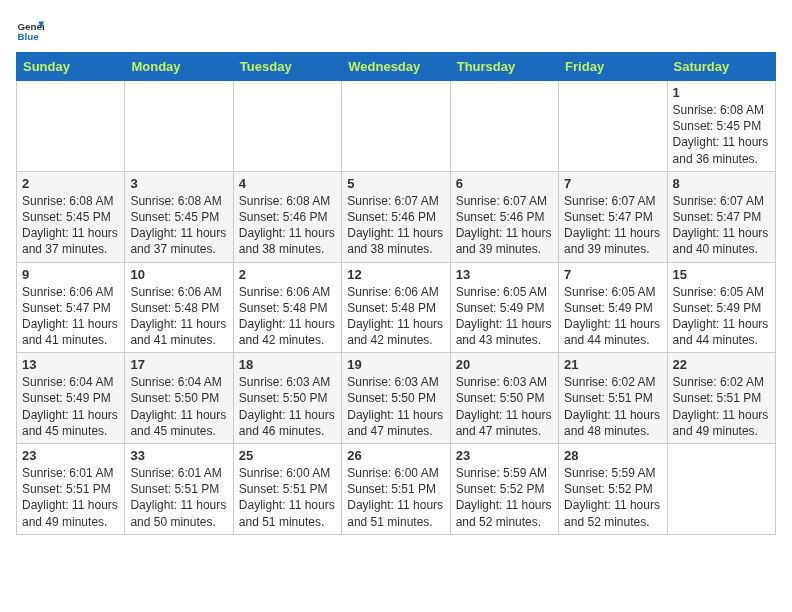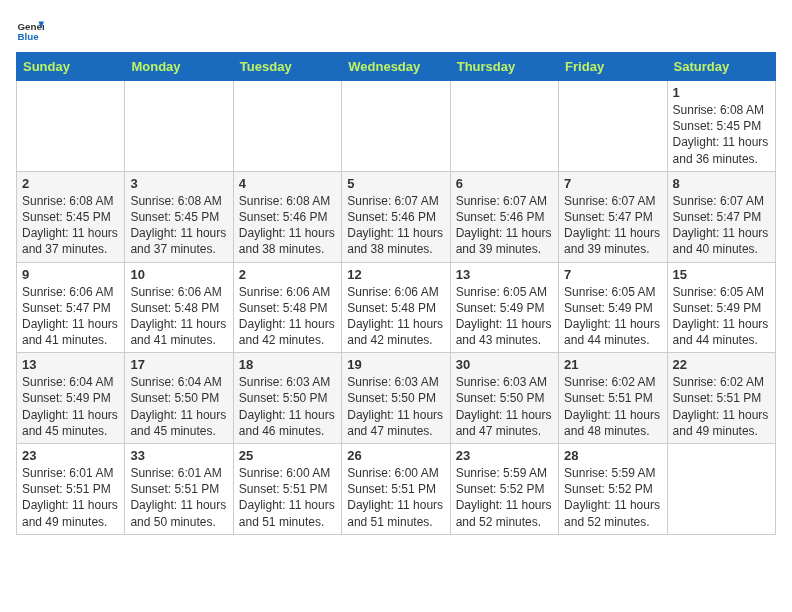--- a/index.html
+++ b/index.html
@@ -253,21 +253,21 @@
 and 46 minutes.</div>
         </td>
         <td>
           <span class="day-number">19</span>
           <div class="cell-content" style="white-space: pre-line;">Sunrise: 6:03 AM
 Sunset: 5:50 PM
 Daylight: 11 hours
 and 47 minutes.</div>
         </td>
         <td>
-          <span class="day-number">30</span>
+          <span class="day-number">20</span>
           <div class="cell-content" style="white-space: pre-line;">Sunrise: 6:03 AM
 Sunset: 5:50 PM
 Daylight: 11 hours
 and 47 minutes.</div>
         </td>
         <td>
           <span class="day-number">21</span>
           <div class="cell-content" style="white-space: pre-line;">Sunrise: 6:02 AM
 Sunset: 5:51 PM
 Daylight: 11 hours

